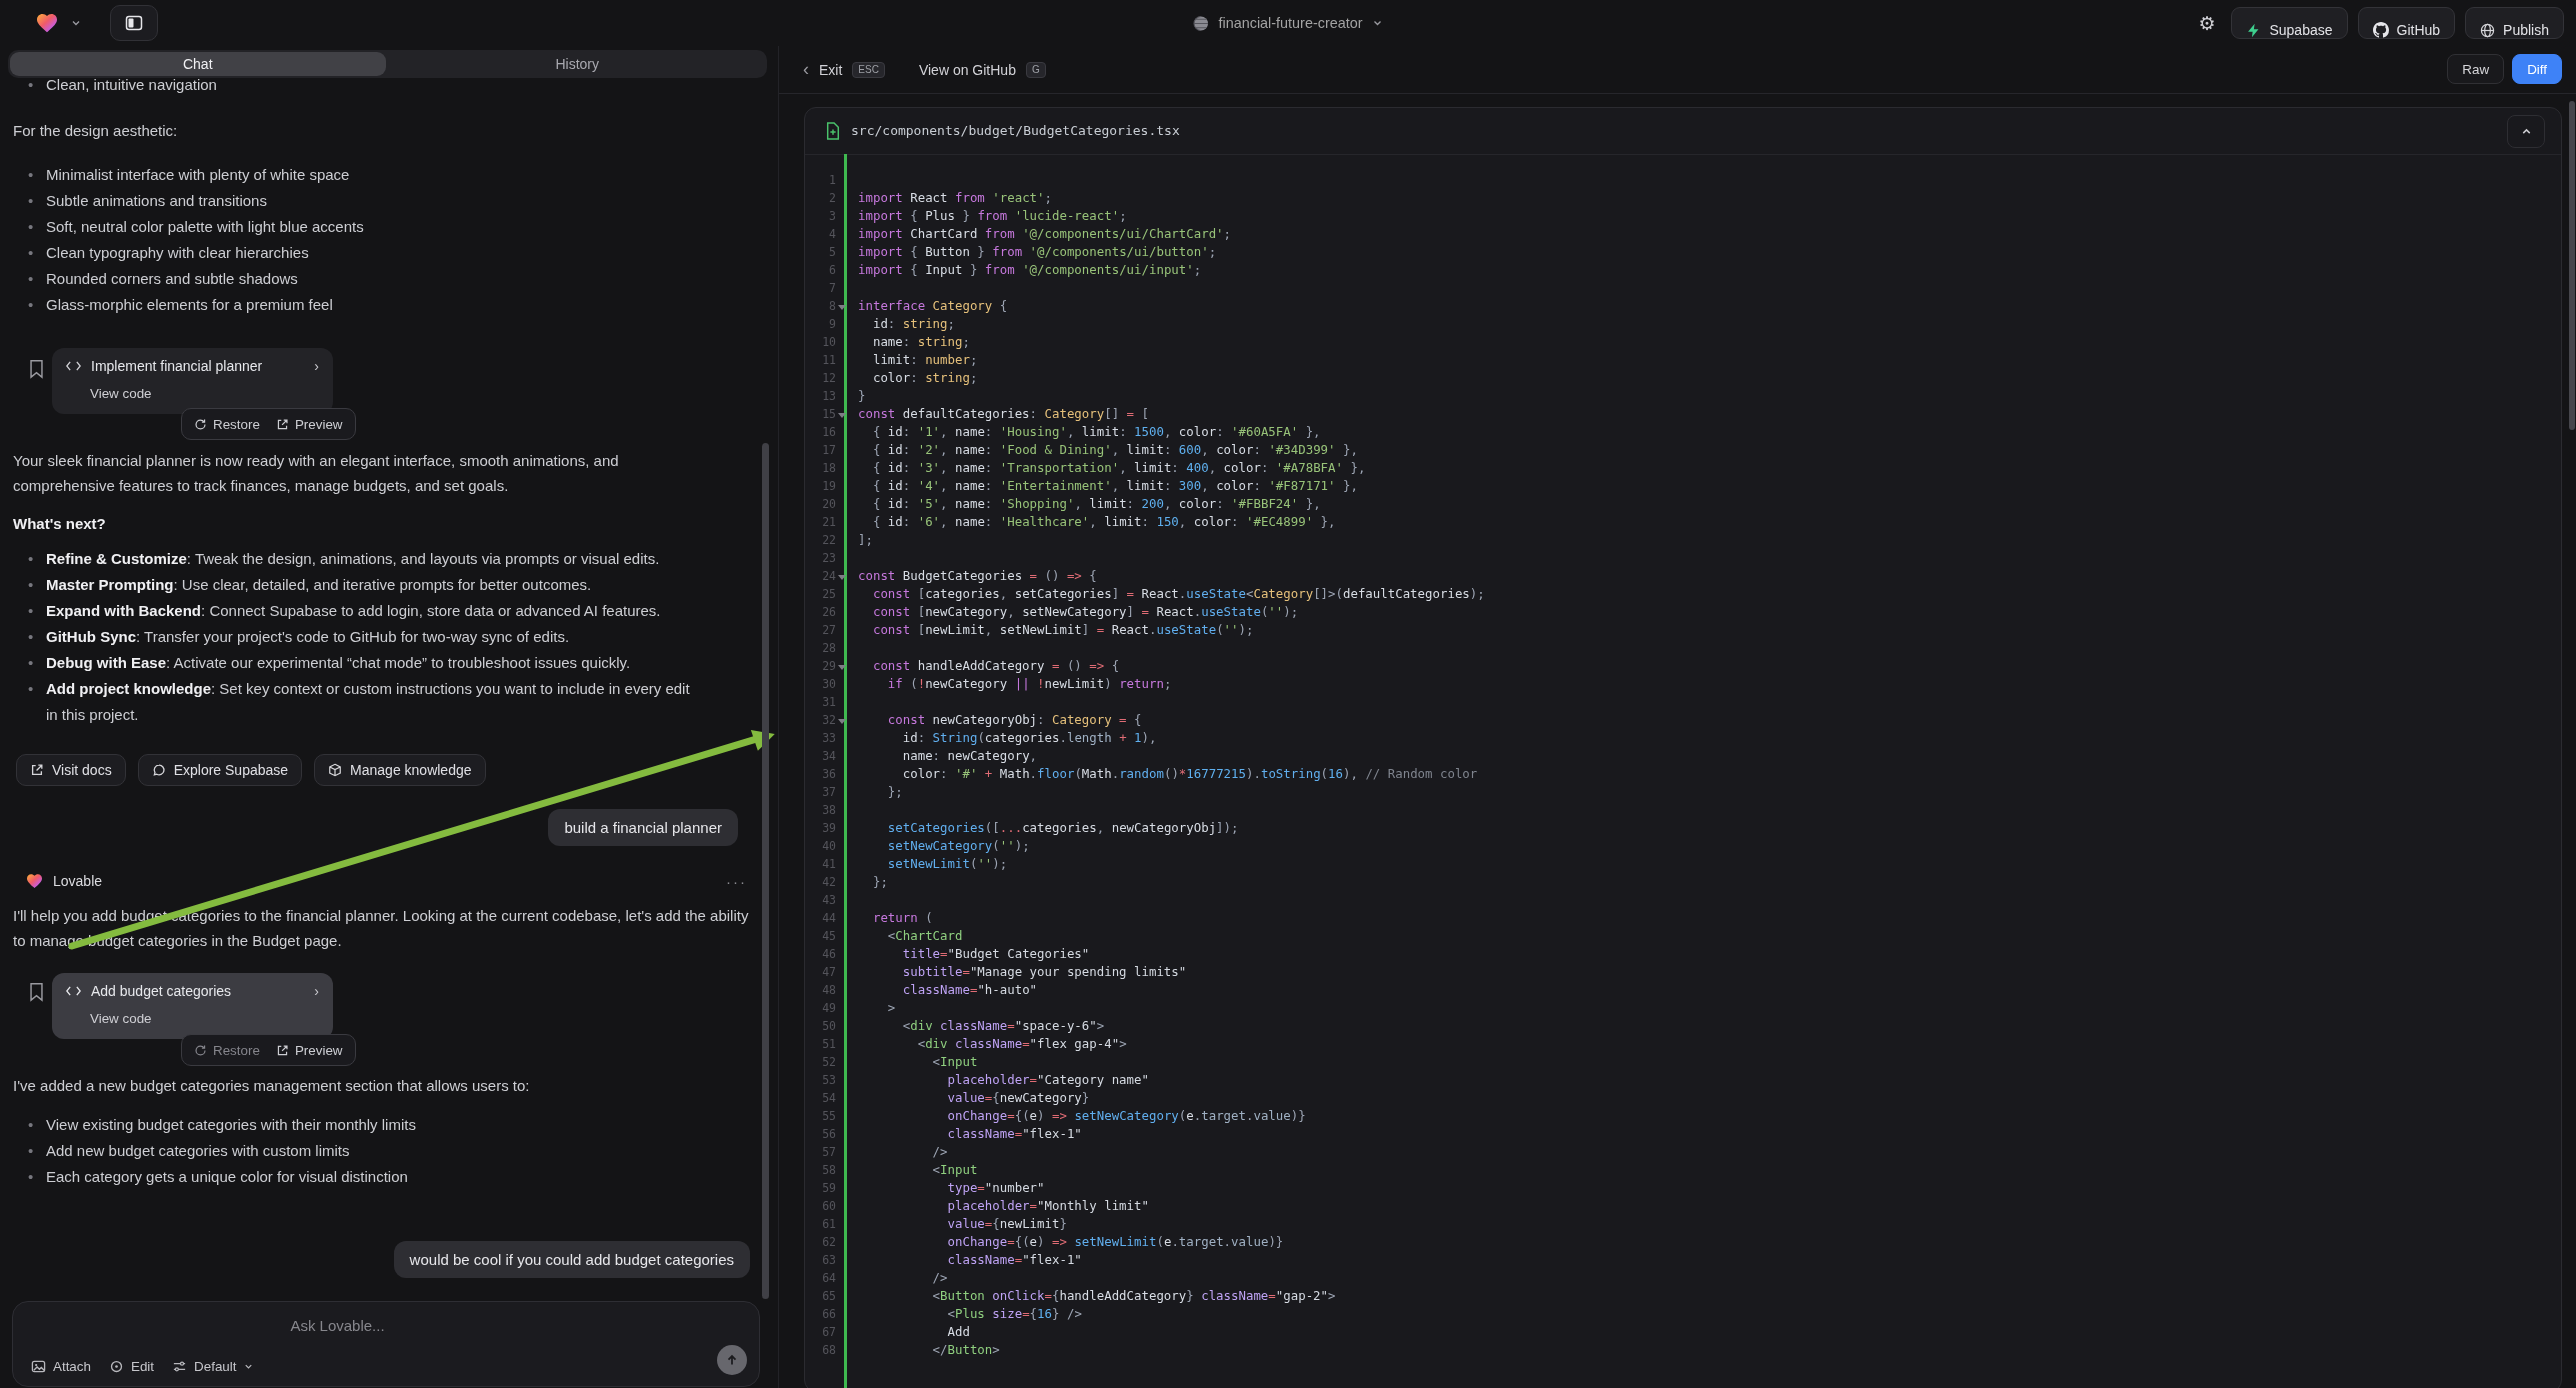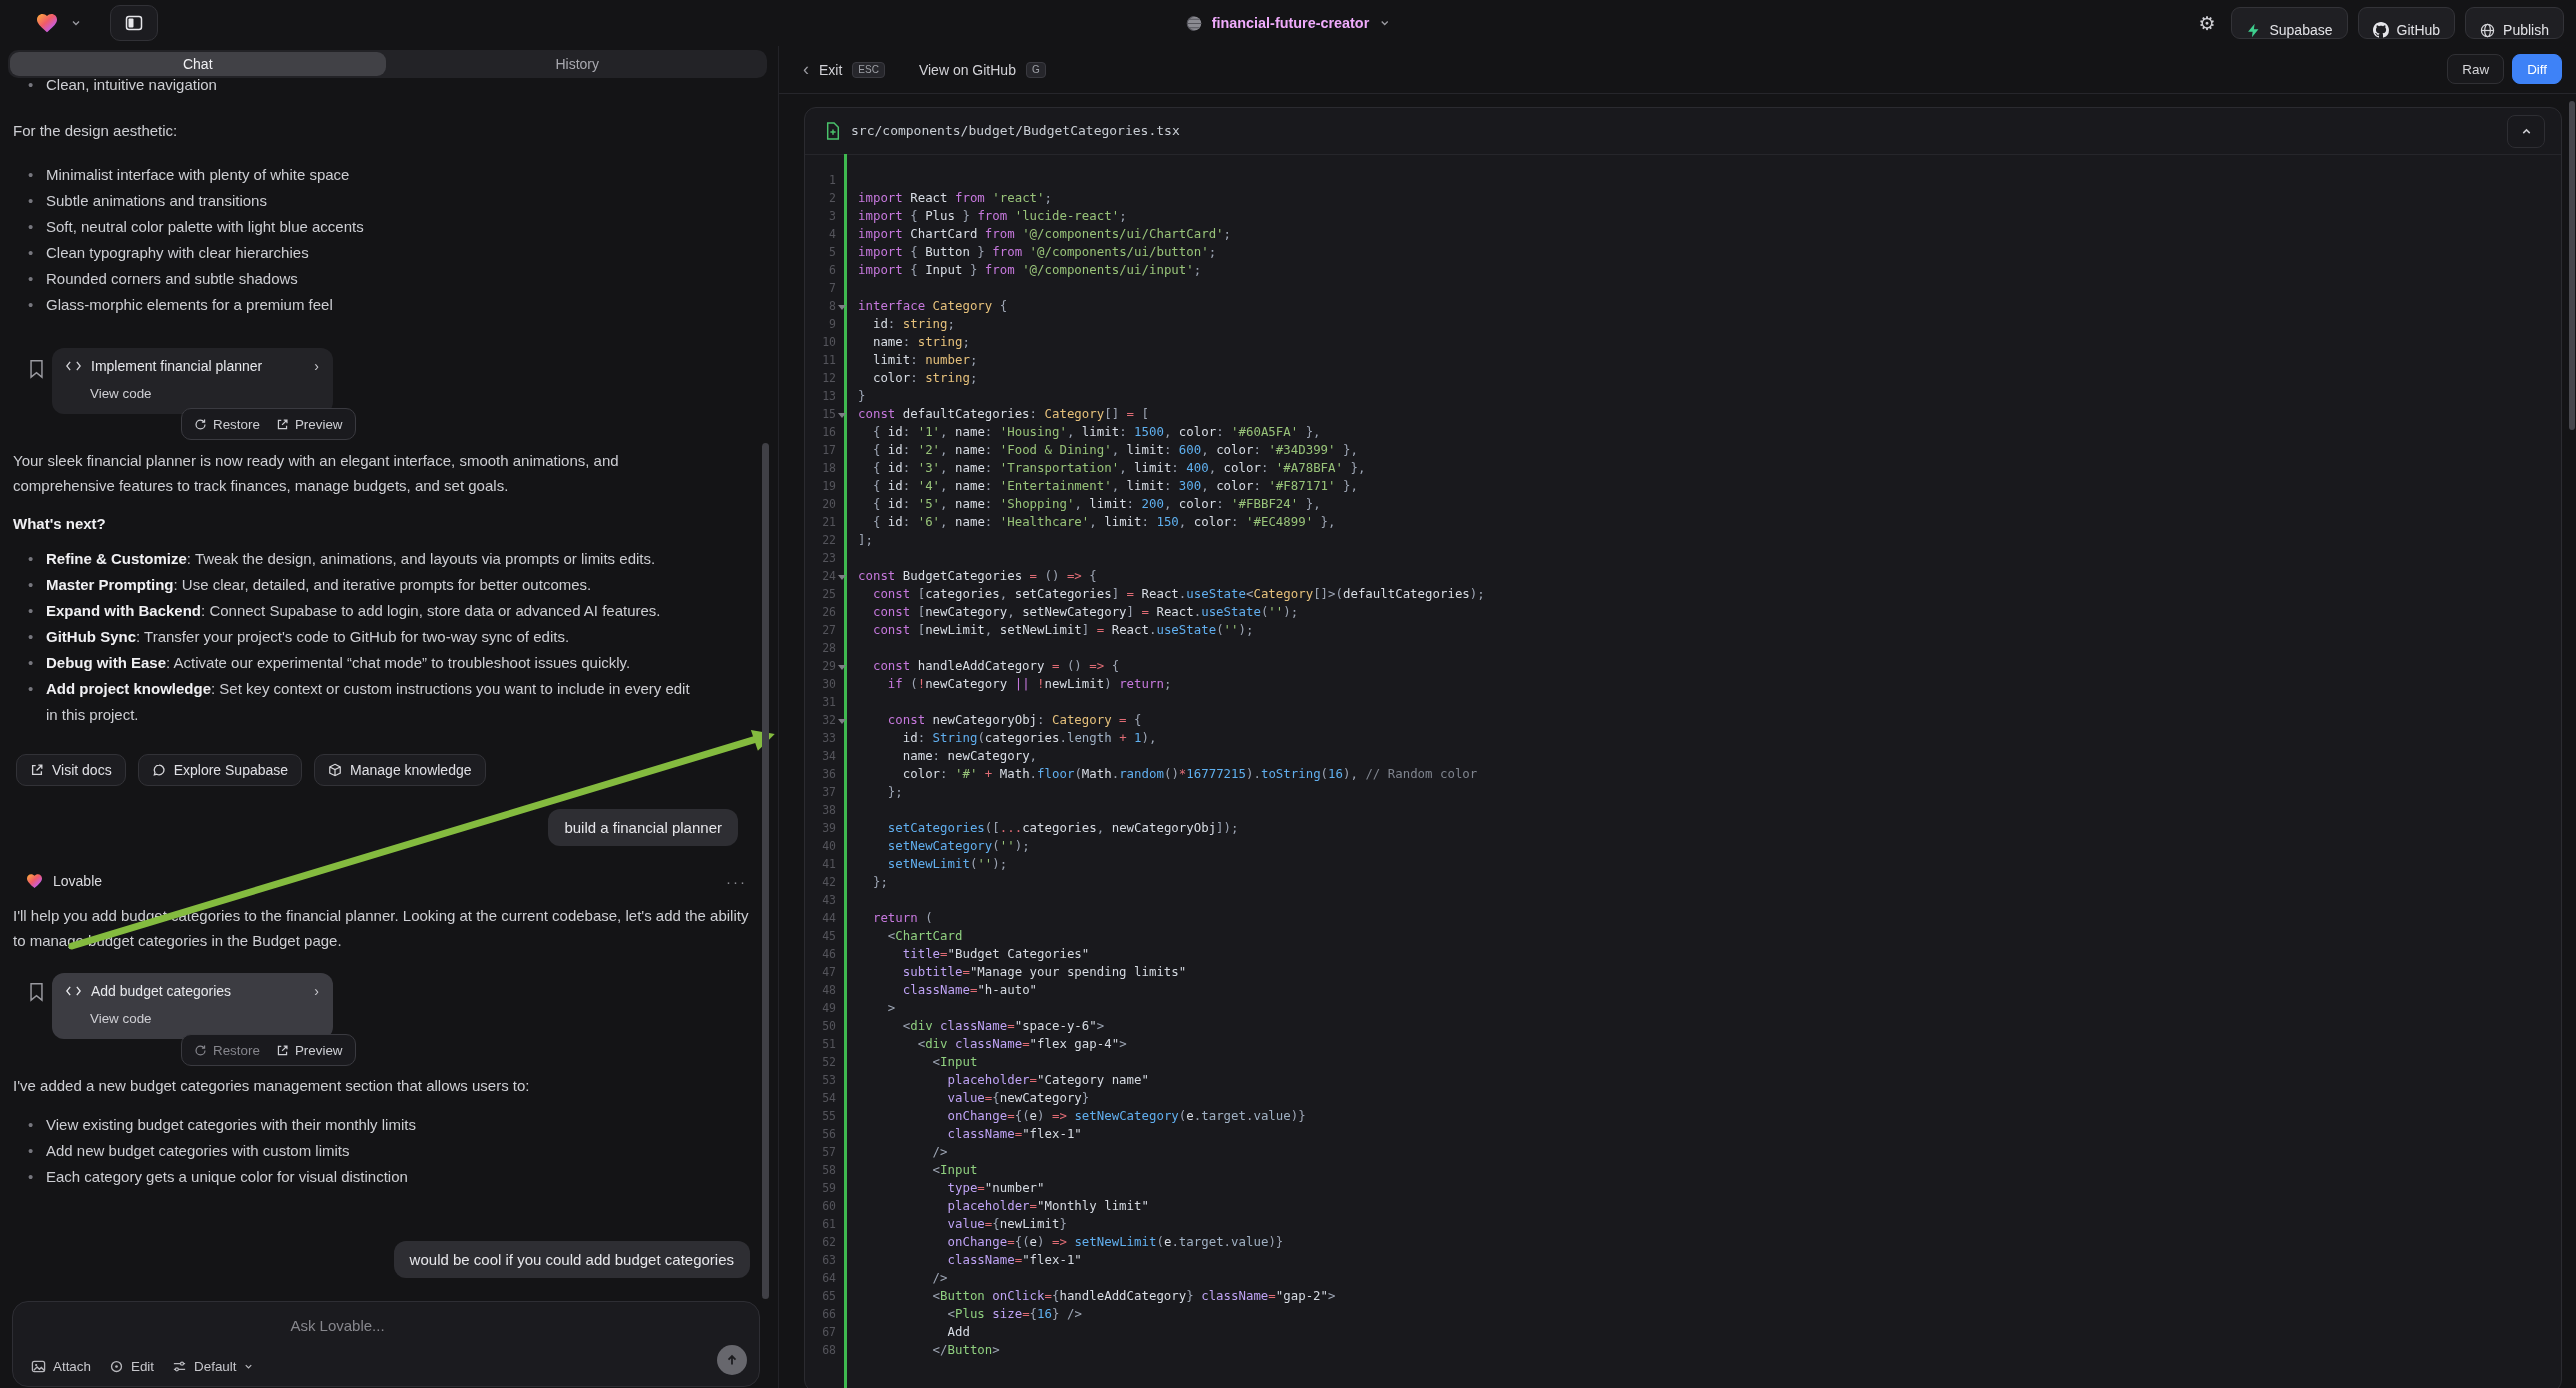--- a/index.html
+++ b/index.html
@@ -6,21 +6,21 @@
   #page{position:relative;width:2576px;height:1388px;background:#141416;overflow:hidden;
         font-family:"Liberation Sans",sans-serif;color:#cdced3;}
   svg{display:block;}
 
   
   .topbar{position:absolute;top:0;left:0;right:0;height:46px;background:#141416;}
   .tb-left{position:absolute;left:34px;top:0;height:46px;display:flex;align-items:center;gap:10px;}
   .tb-toggle{width:46px;height:34px;border:1px solid #313136;background:#1c1c20;border-radius:10px;
              display:flex;align-items:center;justify-content:center;margin-left:18px;cursor:pointer;}
   .tb-center{position:absolute;left:50%;top:0;transform:translateX(-50%);height:46px;
-             display:flex;align-items:center;gap:9px;font-size:14.4px;color:#f0abfc;font-weight:bold;}
+             display:flex;align-items:center;gap:9px;font-size:14.4px;color:#a3a3a3;}
   .tb-right{position:absolute;right:12px;top:0;height:46px;display:flex;align-items:center;gap:10px;}
   .tb-btn{height:32px;padding:0 14px;border-radius:9px;background:#1f1f23;border:1px solid #333338;
           color:#e3e3e7;font-size:14px;display:flex;align-items:flex-end;gap:8px;cursor:pointer;}
   .gear{font-family:"DejaVu Sans",sans-serif;font-size:19px;color:#cfcfd4;cursor:pointer;padding:0 6px;}
 
   
   .chat-panel{position:absolute;top:46px;left:0;width:777px;bottom:0;background:#141416;}
   .tabbar{position:absolute;top:4px;left:8px;width:759px;height:28px;background:#232327;border-radius:10px;
           display:flex;padding:0;}
   .tab{flex:1;display:flex;align-items:center;justify-content:center;font-size:14px;color:#a9a9b0;
@@ -228,21 +228,21 @@
         <svg width="13" height="13" viewBox="0 0 16 16">
           <path d="M6.5 3H3v10h10V9.5M9.5 2.5H13.5V6.5M13.2 2.8L7.5 8.5" fill="none" stroke="currentColor" stroke-width="1.5"></path>
         </svg>
         <span>Preview</span>
       </span>
     </div>
 
     <div class="paragraph">Your sleek financial planner is now ready with an elegant interface, smooth animations, and comprehensive features to track finances, manage budgets, and set goals.</div>
     <div class="wn-heading">What's next?</div>
     <div id="whatsnext-list">
-        <div class="bullet"><span class="dot">•</span><span class="b">Refine &amp; Customize</span><span>: Tweak the design, animations, and layouts via prompts or limits edits.</span></div>
+        <div class="bullet"><span class="dot">•</span><span class="b">Refine &amp; Customize</span><span>: Tweak the design, animations, and layouts via prompts or visual edits.</span></div>
         <div class="bullet"><span class="dot">•</span><span class="b">Master Prompting</span><span>: Use clear, detailed, and iterative prompts for better outcomes.</span></div>
         <div class="bullet"><span class="dot">•</span><span class="b">Expand with Backend</span><span>: Connect Supabase to add login, store data or advanced AI features.</span></div>
         <div class="bullet"><span class="dot">•</span><span class="b">GitHub Sync</span><span>: Transfer your project's code to GitHub for two-way sync of edits.</span></div>
         <div class="bullet"><span class="dot">•</span><span class="b">Debug with Ease</span><span>: Activate our experimental “chat mode” to troubleshoot issues quickly.</span></div>
         <div class="bullet"><span class="dot">•</span><span class="b">Add project knowledge</span><span>: Set key context or custom instructions you want to include in every edit in this project.</span></div>
       </div>
 
     <div class="quick-row">
       <button class="q-btn">
         <svg width="14" height="14" viewBox="0 0 16 16">

